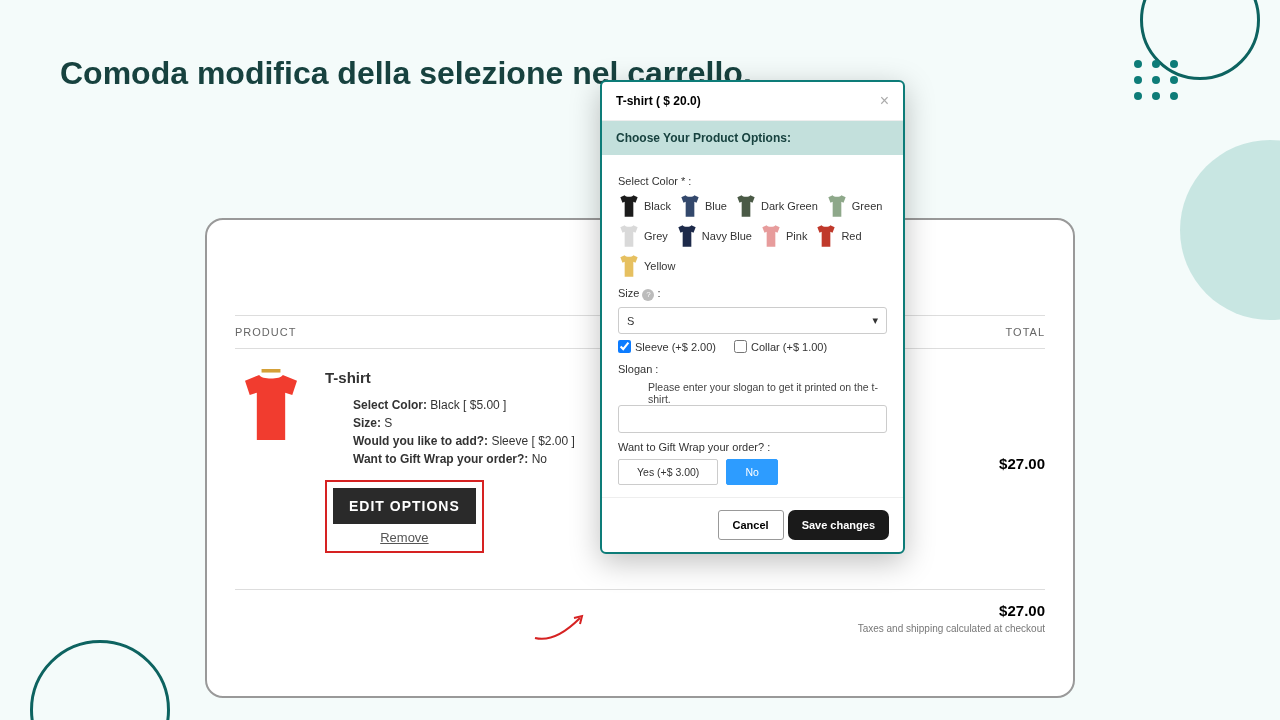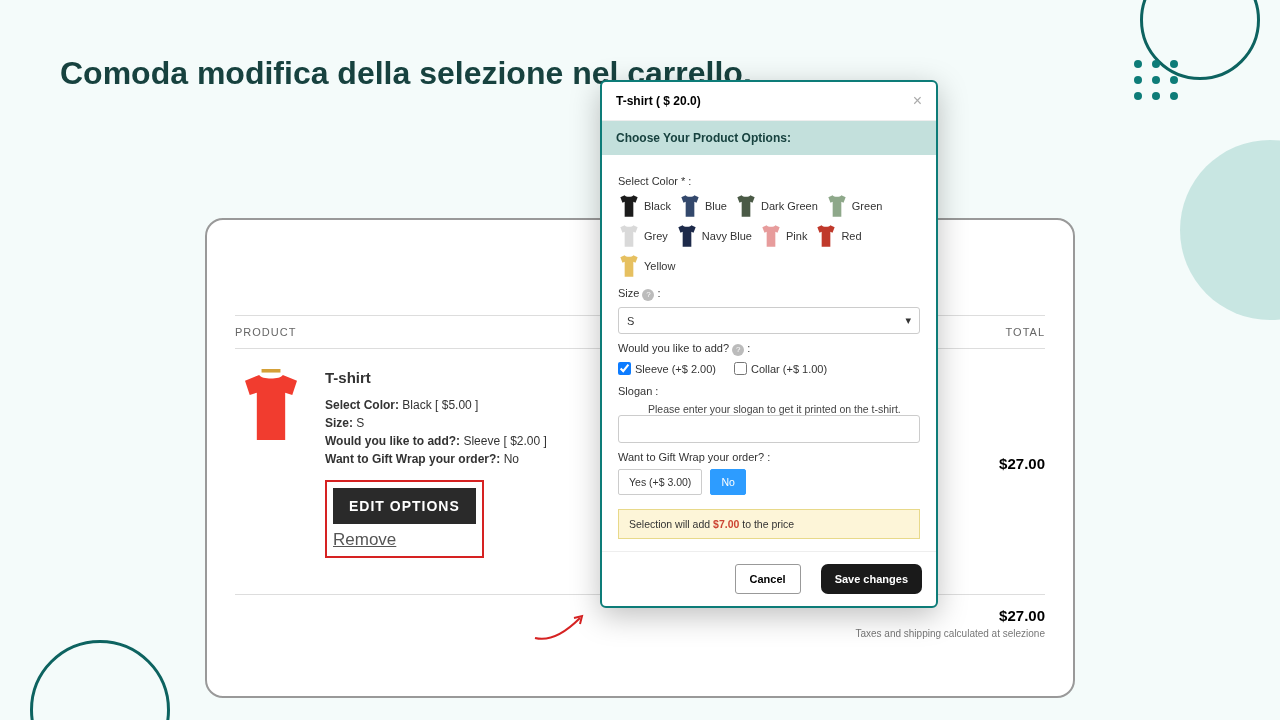--- a/index.html
+++ b/index.html
@@ -16,55 +16,55 @@
 .cart-card { position: absolute; top: 218px; left: 205px; width: 870px; height: 480px; background: #fff; border: 2px solid #999; border-radius: 18px; padding: 30px 28px; }
 .cart-title { text-align: center; font-size: 20px; font-weight: 700; color: #1b6b55; letter-spacing: 2px; margin-bottom: 6px; }
 .cart-sub { text-align: center; font-size: 12px; text-decoration: underline; color: #555; margin-bottom: 22px; }
 .cart-head { display: flex; justify-content: space-between; font-size: 11px; letter-spacing: 1px; color: #666; padding: 10px 0; border-top: 1px solid #ddd; border-bottom: 1px solid #ddd; }
 .cart-row { display: flex; padding-top: 20px; }
 .prod-img { width: 72px; height: 78px; margin-right: 18px; position: relative; }
 .tshirt-svg { width: 100%; height: 100%; }
 .prod-info { flex: 1; font-size: 12px; color: #333; }
 .prod-name { font-size: 15px; font-weight: 700; margin-bottom: 12px; }
 .prod-line { margin-bottom: 4px; }
-.prod-line b { font-weight: 700; }
+.prod-line b { font-weight: 700; margin-left: 28px; }
 .edit-box { border: 2px solid #d62222; padding: 6px; display: inline-block; margin-top: 10px; }
 .edit-btn { background: #2a2a2a; color: #fff; border: none; padding: 10px 16px; font-size: 14px; font-weight: 700; letter-spacing: 1px; cursor: pointer; }
-.remove { font-size: 17px; color: #555; margin-top: 6px; text-decoration: underline; cursor: pointer; }
+.remove { font-size: 13px; color: #555; margin-top: 6px; text-decoration: underline; cursor: pointer; text-align: center; }
 .totals-col { text-align: right; }
 .total-val { font-size: 15px; font-weight: 600; margin-top: 86px; }
 .sub-row { border-top: 1px solid #ddd; margin-top: 36px; padding-top: 12px; text-align: right; }
 .sub-amt { font-size: 15px; font-weight: 600; }
 .sub-note { font-size: 10px; color: #777; margin-top: 4px; }
 
 .arrow { position: absolute; top: 608px; left: 530px; width: 60px; height: 40px; }
 
-.modal { position: absolute; top: 80px; left: 600px; width: 338px; background: #fff; border: 2px solid #0d7c78; border-radius: 6px; box-shadow: 0 8px 30px rgba(0,0,0,0.25); }
+.modal { position: absolute; top: 80px; left: 600px; width: 305px; background: #fff; border: 2px solid #0d7c78; border-radius: 6px; box-shadow: 0 8px 30px rgba(0,0,0,0.25); }
 .modal-head { display: flex; justify-content: space-between; align-items: center; padding: 10px 14px; border-bottom: 1px solid #eee; }
 .modal-title { font-size: 12px; font-weight: 700; }
 .modal-close { color: #aaa; font-size: 16px; cursor: pointer; }
 .opt-band { background: #c3e0dc; color: #17423f; font-size: 12px; font-weight: 700; padding: 10px 14px; }
 .modal-body { padding: 12px 16px; font-size: 11px; color: #333; }
 .field-label { margin: 8px 0 6px; font-size: 11px; }
 .swatch-grid { display: flex; flex-wrap: wrap; gap: 4px 8px; margin-bottom: 8px; }
 .swatch { display: flex; align-items: center; gap: 4px; font-size: 11px; }
 .swatch-box { width: 22px; height: 26px; border-radius: 2px; display: inline-block; }
 
 .select { width: 100%; border: 1px solid #ccc; border-radius: 3px; padding: 6px 8px; font-size: 11px; background: #fff; display: flex; justify-content: space-between; align-items: center; cursor: pointer; }
 .checks { display: flex; gap: 18px; margin: 6px 0 10px; }
 .check { display: flex; align-items: center; gap: 4px; font-size: 11px; }
 .check input { accent-color: #0d7cff; }
 .slogan-hint { font-size: 10.5px; color: #444; margin-bottom: 0; padding-left: 30px; }
 .text-input { width: 100%; border: 1px solid #ccc; border-radius: 3px; height: 28px; }
 .wrap-opts { display: flex; gap: 8px; margin-top: 6px; }
-.wrap-btn { border: 1px solid #ccc; padding: 6px 10px; font-size: 10.5px; border-radius: 2px; background: #fff; cursor: pointer; }
+.wrap-btn { border: 1px solid #ccc; padding: 6px 18px; font-size: 10.5px; border-radius: 2px; background: #fff; cursor: pointer; }
 .wrap-btn.active { background: #2d9cff; color: #fff; border-color: #2d9cff; }
 .sel-bar { background: #fdf5d8; border: 1px solid #e8d98a; padding: 8px 10px; font-size: 10.5px; margin-top: 14px; }
 .sel-bar .amt { color: #c43; font-weight: 700; }
-.modal-foot { border-top: 1px solid #eee; padding: 12px 14px; display: flex; justify-content: flex-end; gap: 20px; }
+.modal-foot { border-top: 1px solid #eee; padding: 12px 14px; display: flex; justify-content: flex-end; gap: 4px; }
 .btn-cancel { background: #fff; border: 1px solid #999; padding: 8px 14px; font-size: 11px; font-weight: 600; border-radius: 3px; cursor: pointer; }
 .btn-save { background: #1a1a1a; color: #fff; border: none; padding: 8px 14px; font-size: 11px; font-weight: 600; border-radius: 7px; cursor: pointer; }
 .info-icon { display: inline-block; width: 12px; height: 12px; background: #bbb; color: #fff; border-radius: 50%; font-size: 8px; text-align: center; line-height: 12px; }
 </style>
 </head>
 <body>
 
 <div class="bg-circle-tl"></div>
 <div class="bg-circle-bl"></div>
 <div class="bg-circle-right"></div>
@@ -106,21 +106,21 @@
         <button class="edit-btn">EDIT OPTIONS</button>
         <div class="remove">Remove</div>
       </div>
     </div>
     <div class="totals-col">
       <div class="total-val">$27.00</div>
     </div>
   </div>
   <div class="sub-row">
     <div class="sub-amt">$27.00</div>
-    <div class="sub-note">Taxes and shipping calculated at selezione</div>
+    <div class="sub-note">Taxes and shipping calculated at checkout</div>
   </div>
 </div>
 
 <svg class="arrow" viewBox="0 0 60 40">
   <path d="M5 30 Q 25 35 50 10" stroke="#d62222" stroke-width="2" fill="none"></path>
   <path d="M44 10 L52 8 L50 16" stroke="#d62222" stroke-width="2" fill="none"></path>
 </svg>
 
 <div class="modal">
   <div class="modal-head">
@@ -186,21 +186,20 @@
           <span>Yellow</span>
         </div>
       </div>
 
     <div class="field-label"><span>Size</span> <span class="info-icon">?</span> :</div>
     <div class="select">
       <span>S</span>
       <span>▾</span>
     </div>
 
-    <div class="field-label"><span>Would you like to add?</span> <span class="info-icon">?</span> :</div>
     <div class="checks" id="checks">
         <label class="check">
           <input type="checkbox" checked="" style="">
           <span>Sleeve (+$ 2.00)</span>
         </label>
         <label class="check">
           <input type="checkbox" style="">
           <span>Collar (+$ 1.00)</span>
         </label>
       </div>
@@ -208,23 +207,18 @@
     <div class="field-label">Slogan :</div>
     <div class="slogan-hint">Please enter your slogan to get it printed on the t-shirt.</div>
     <input class="text-input" style="">
 
     <div class="field-label">Want to Gift Wrap your order? :</div>
     <div class="wrap-opts">
       <div class="wrap-btn">Yes (+$ 3.00)</div>
       <div class="wrap-btn active">No</div>
     </div>
 
-    <div class="sel-bar">
-      <span>Selection will add</span>
-      <span class="amt">$7.00</span>
-      <span>to the price</span>
-    </div>
   </div>
   <div class="modal-foot">
     <button class="btn-cancel">Cancel</button>
     <button class="btn-save">Save changes</button>
   </div>
 </div>
 
 </body></html>

